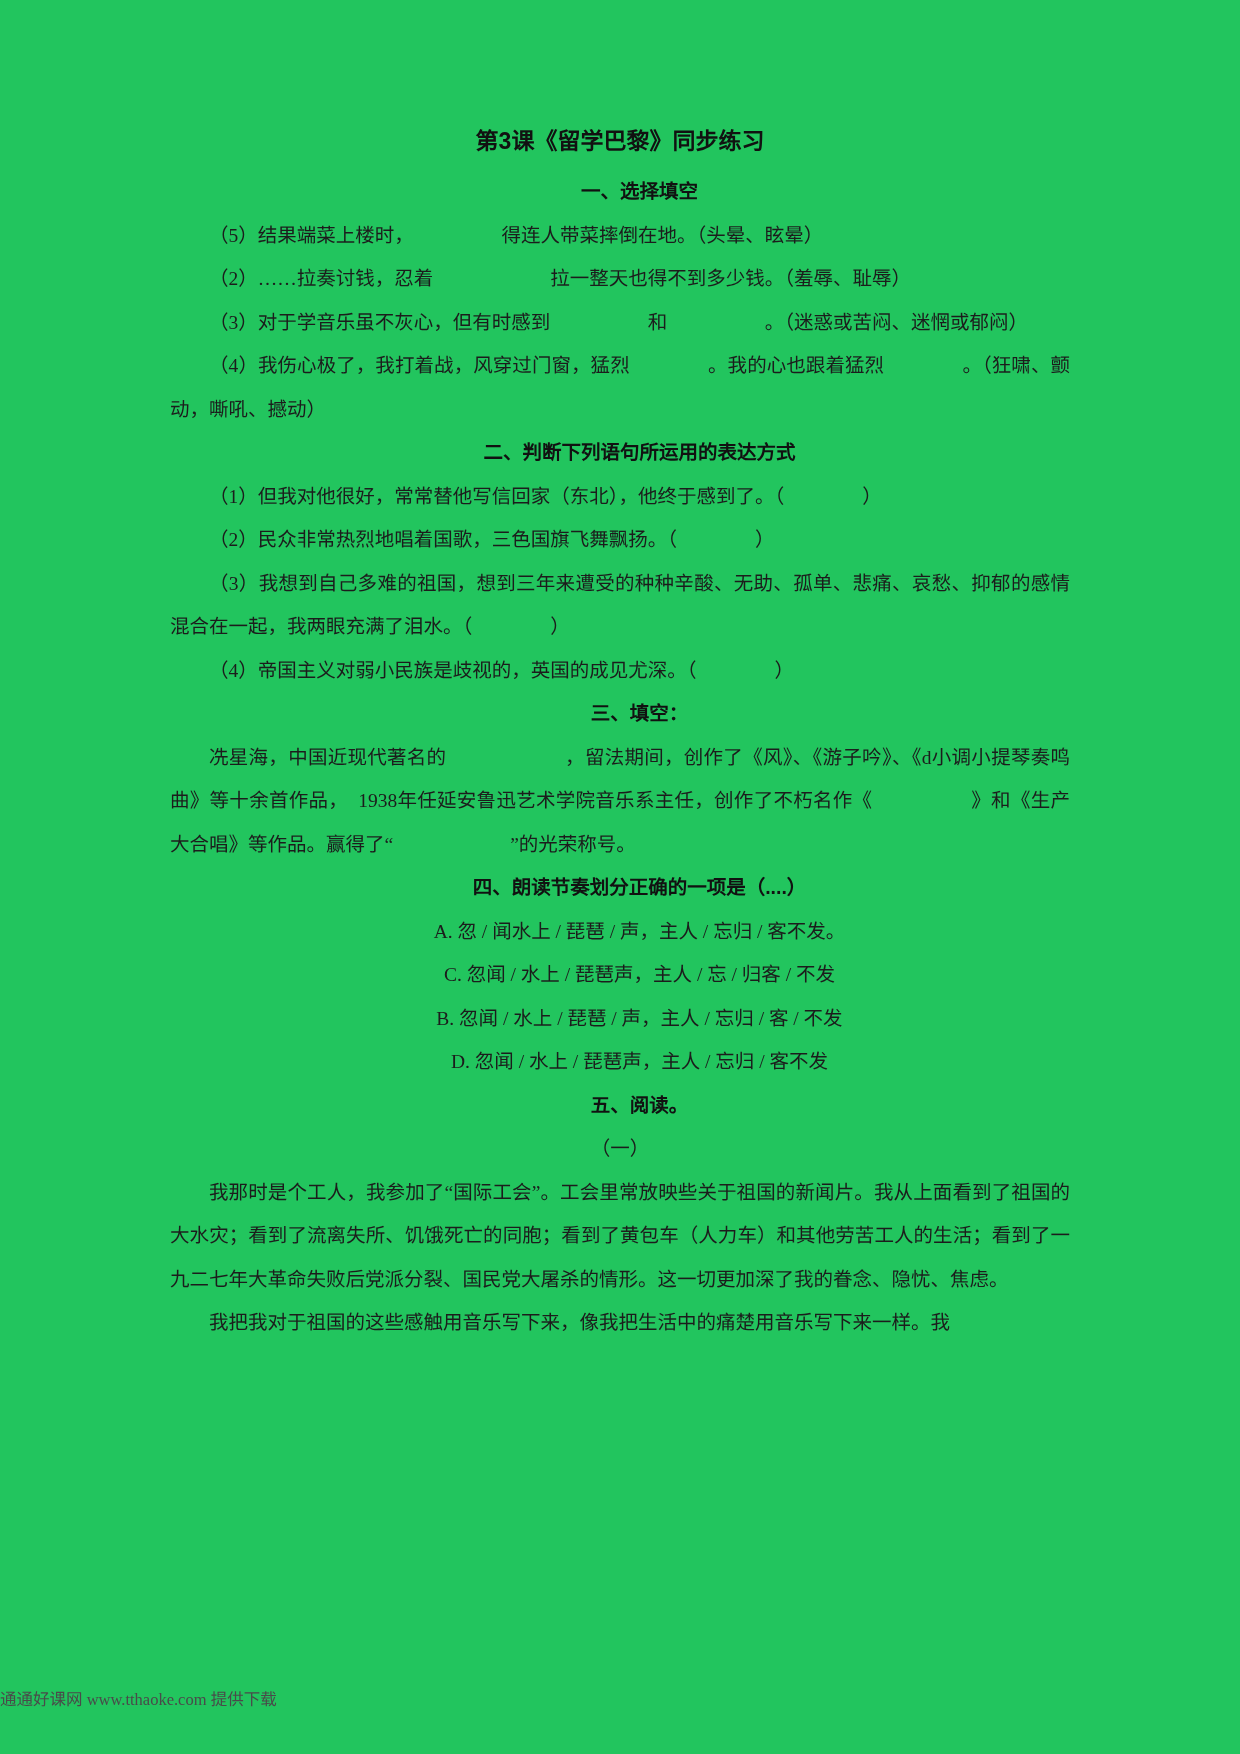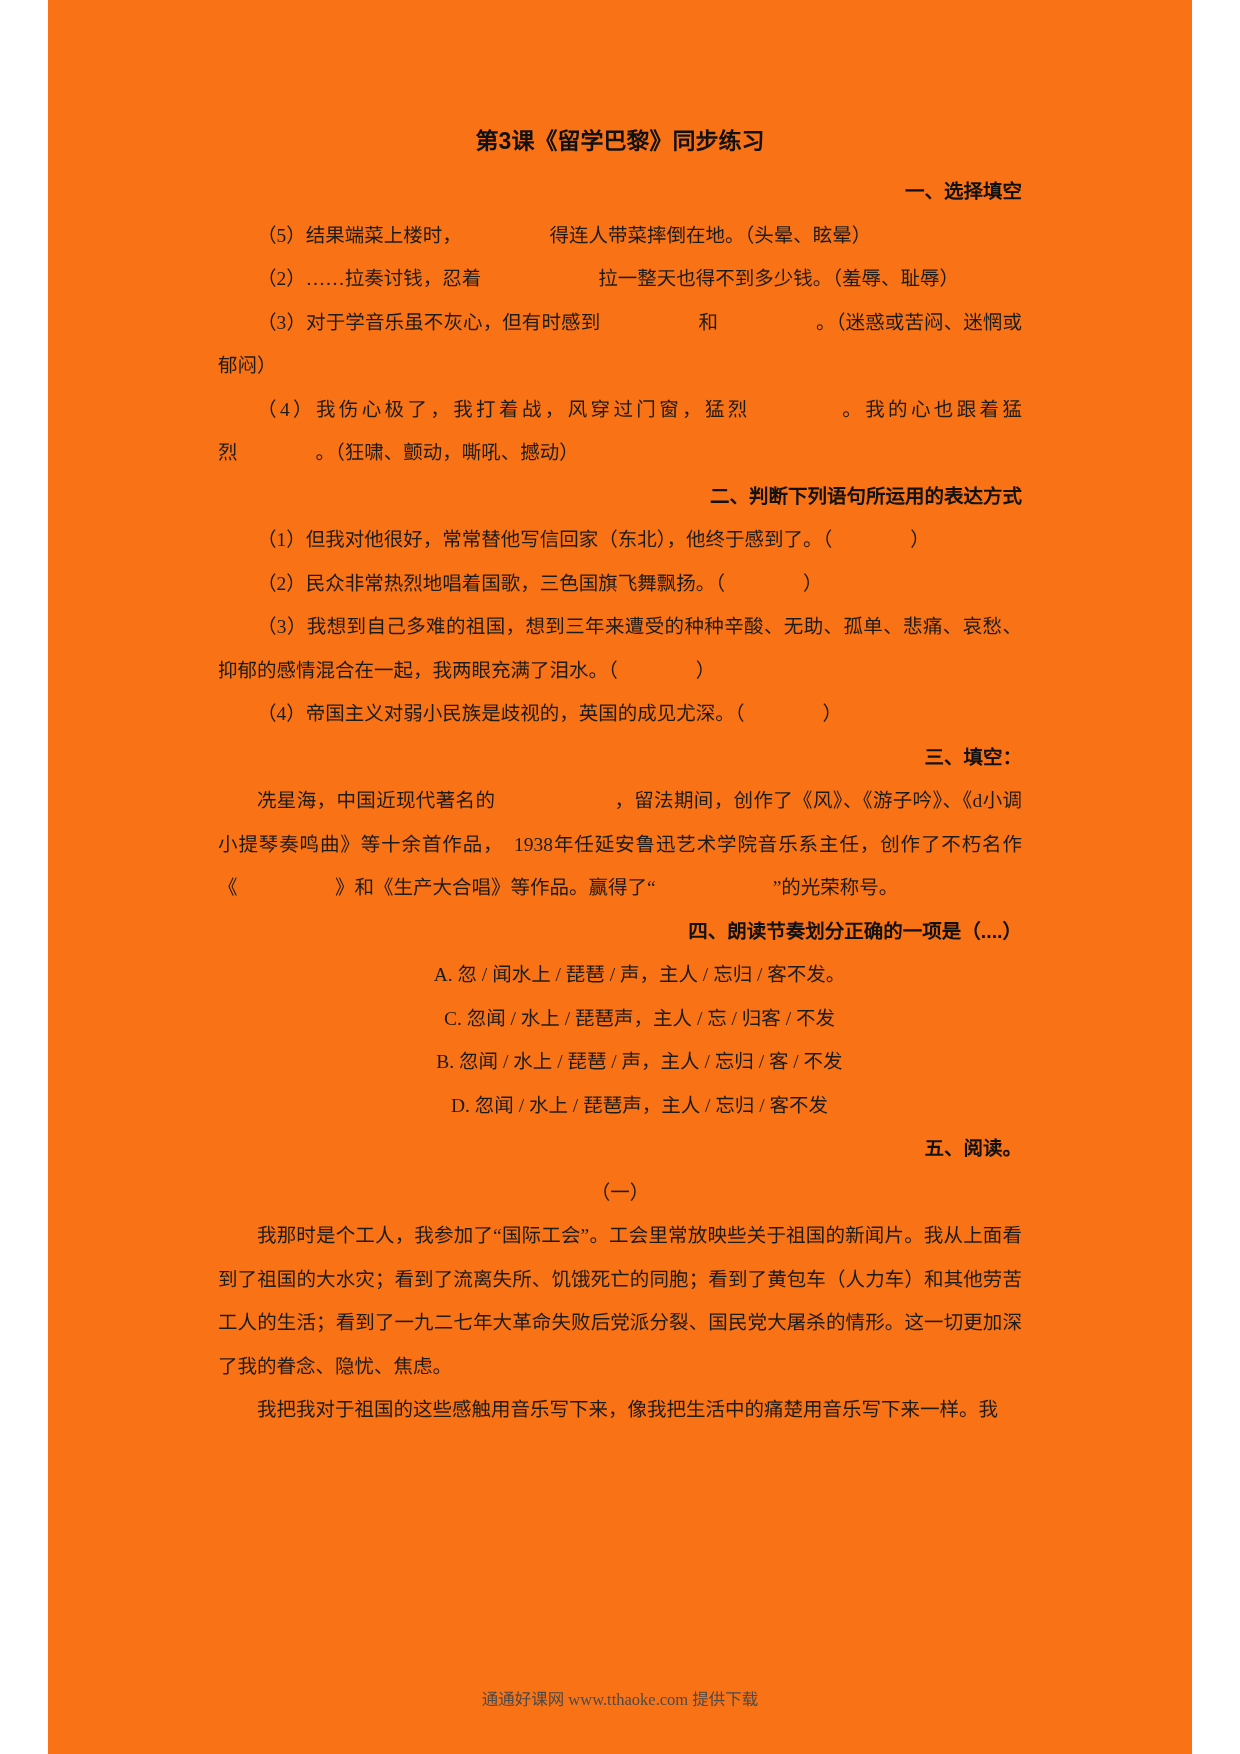--- a/index.html
+++ b/index.html
@@ -2,24 +2,24 @@
 <html lang="zh-CN"><head>
 <meta charset="utf-8">
 <style>
   html, body {
     margin: 0;
     padding: 0;
     background: #ffffff;
   }
   .page {
     position: relative;
-    width: 1144px;
+    width: 1240px;
     height: 1754px;
     margin: 0 auto;
-    background: #f97316;
+    background: #22c55e;
     box-sizing: border-box;
     padding: 118px 170px 0 170px;
     font-family: "Liberation Serif", "DejaVu Serif", serif;
     font-size: 19.5px;
     color: #1c1c1c;
     overflow: hidden;
   }
   .title {
     font-size: 23px;
     font-weight: bold;
@@ -32,35 +32,34 @@
   .line {
     line-height: 43.5px;
     margin: 0;
     text-align: justify;
     text-indent: 2em;
   }
   .heading {
     font-weight: bold;
     font-family: "Liberation Sans", "DejaVu Sans", sans-serif;
     color: #111;
-    text-align: right;
+    text-align: center;
   }
   .subtitle {
     text-align: center;
     text-indent: 0;
   }
   .option {
     text-align: center;
   }
   .footer {
     position: absolute;
     left: 0;
     right: 0;
     bottom: 42px;
-    text-align: center;
     font-size: 16.5px;
     color: #4a4a4a;
     text-indent: 0;
     line-height: 24px;
   }
 </style>
 </head>
 <body>
 
 <div class="page">

